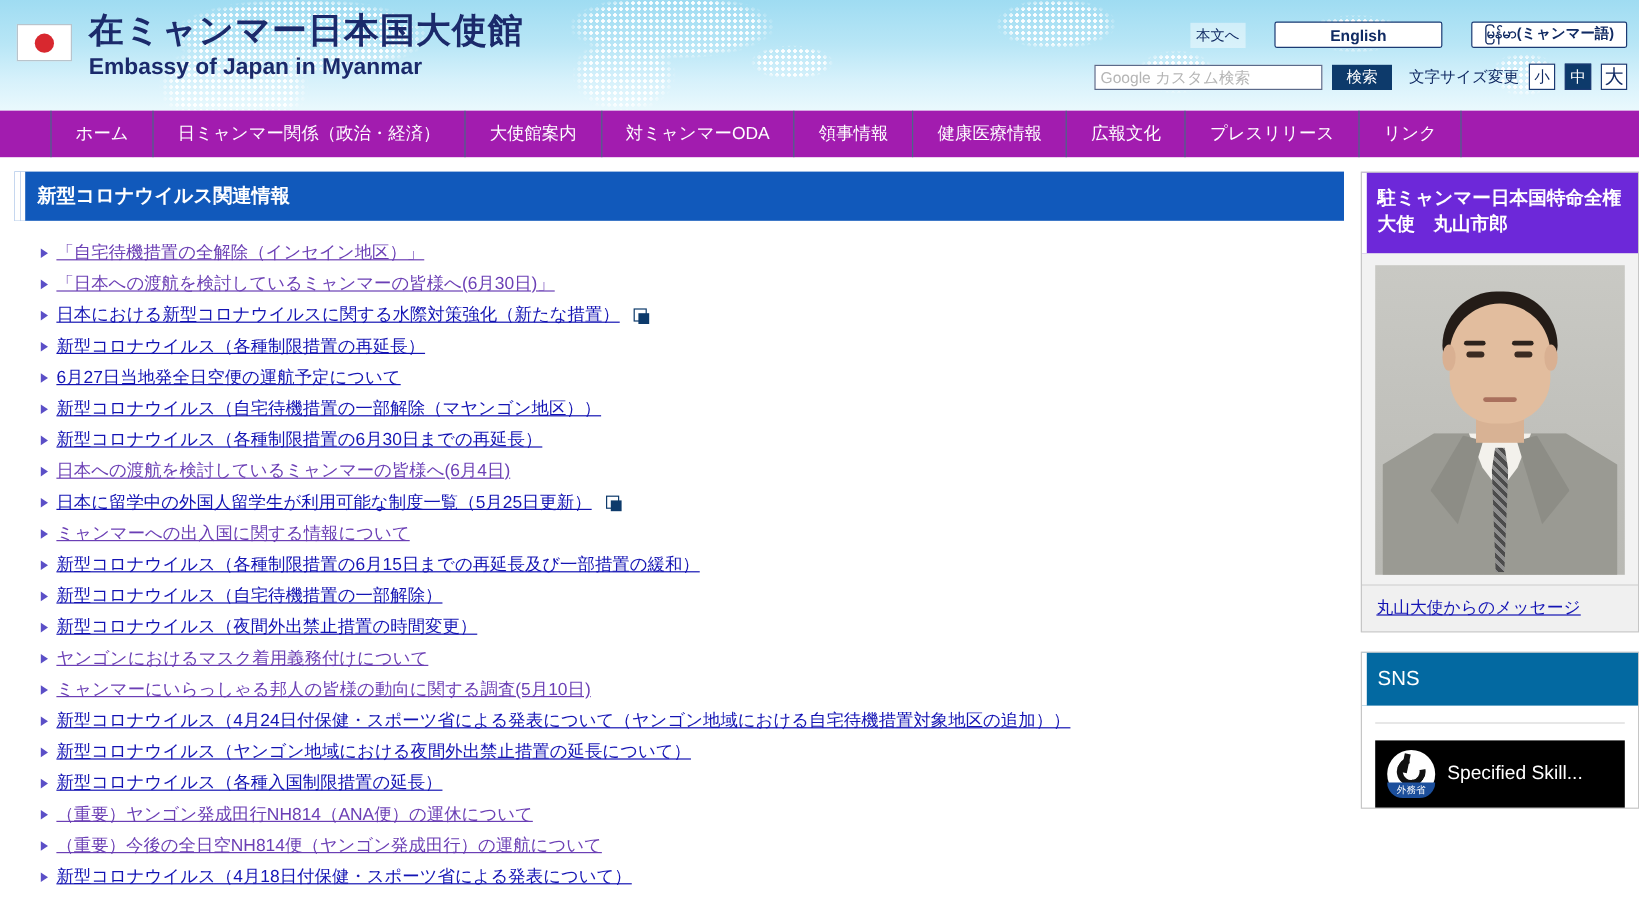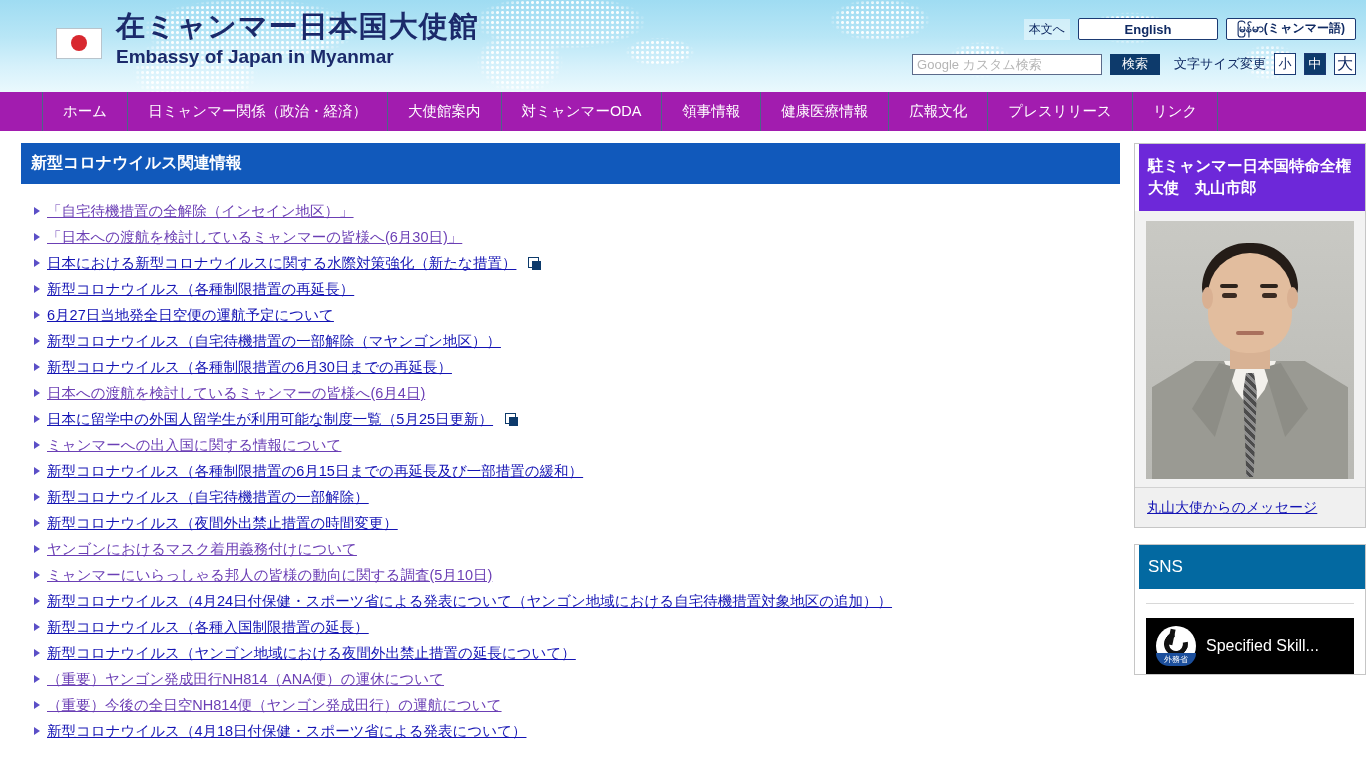--- a/index.html
+++ b/index.html
@@ -40,40 +40,40 @@
       radial-gradient(ellipse 62px 46px at 520px 62px, #000 52%, transparent 70%),
       radial-gradient(ellipse 48px 20px at 660px 52px, #000 55%, transparent 72%),
       radial-gradient(ellipse 70px 30px at 880px 20px, #000 55%, transparent 72%),
       radial-gradient(ellipse 46px 26px at 980px 60px, #000 50%, transparent 70%),
       radial-gradient(ellipse 60px 22px at 1130px 28px, #000 52%, transparent 72%),
       radial-gradient(ellipse 40px 26px at 1270px 62px, #000 50%, transparent 70%);
     pointer-events: none;
   }
   .brand {
     position: absolute; left: 14px; top: 12px;
-    display: flex; align-items: center; gap: 14px; margin-left: 42px;
+    display: flex; align-items: flex-start; gap: 14px;
   }
   .flag {
     width: 46px; height: 31px; background: #ffffff;
     border: 1px solid #b9c4cc; margin-top: 8px;
     display: flex; align-items: center; justify-content: center;
   }
   .flag-dot { width: 16px; height: 16px; border-radius: 50%; background: #d8282f; }
   .brand-text { line-height: 1; }
   .brand-jp {
     font-size: 29px; font-weight: bold; color: #1b2a6b;
     letter-spacing: 1px; white-space: nowrap;
   }
   .brand-en {
     font-size: 19px; font-weight: bold; color: #1b2a6b;
     margin-top: 6px; white-space: nowrap;
   }
 
   .header-tools { position: absolute; right: 10px; top: 18px; }
-  .tools-row1 { display: flex; align-items: center; gap: 8px; justify-content: flex-end; }
+  .tools-row1 { display: flex; align-items: center; gap: 24px; justify-content: flex-end; }
   .skip-link {
     font-size: 12px; color: #102a63; text-decoration: none;
     background: rgba(255,255,255,0.45); padding: 2px 5px;
   }
   .btn-lang {
     display: inline-flex; align-items: center; justify-content: center;
     height: 22px; min-width: 140px; padding: 0 10px;
     background: #ffffff; border: 1px solid #1b3a73;
     color: #102a63; font-size: 13px; font-weight: bold;
     text-decoration: none; border-radius: 2px;
@@ -402,25 +402,25 @@
         <li>
           <span class="bullet"></span>
           <a class="doc-link visited" href="#">ミャンマーにいらっしゃる邦人の皆様の動向に関する調査(5月10日)</a>
         </li>
         <li>
           <span class="bullet"></span>
           <a class="doc-link" href="#">新型コロナウイルス（4月24日付保健・スポーツ省による発表について（ヤンゴン地域における自宅待機措置対象地区の追加））</a>
         </li>
         <li>
           <span class="bullet"></span>
+          <a class="doc-link" href="#">新型コロナウイルス（ヤンゴン地域における夜間外出禁止措置の延長について）</a>
+        </li>
+        <li>
+          <span class="bullet"></span>
           <a class="doc-link" href="#">新型コロナウイルス（各種入国制限措置の延長）</a>
-        </li>
-        <li>
-          <span class="bullet"></span>
-          <a class="doc-link" href="#">新型コロナウイルス（ヤンゴン地域における夜間外出禁止措置の延長について）</a>
         </li>
         <li>
           <span class="bullet"></span>
           <a class="doc-link visited" href="#">（重要）ヤンゴン発成田行NH814（ANA便）の運休について</a>
         </li>
         <li>
           <span class="bullet"></span>
           <a class="doc-link visited" href="#">（重要）今後の全日空NH814便（ヤンゴン発成田行）の運航について</a>
         </li>
         <li>

